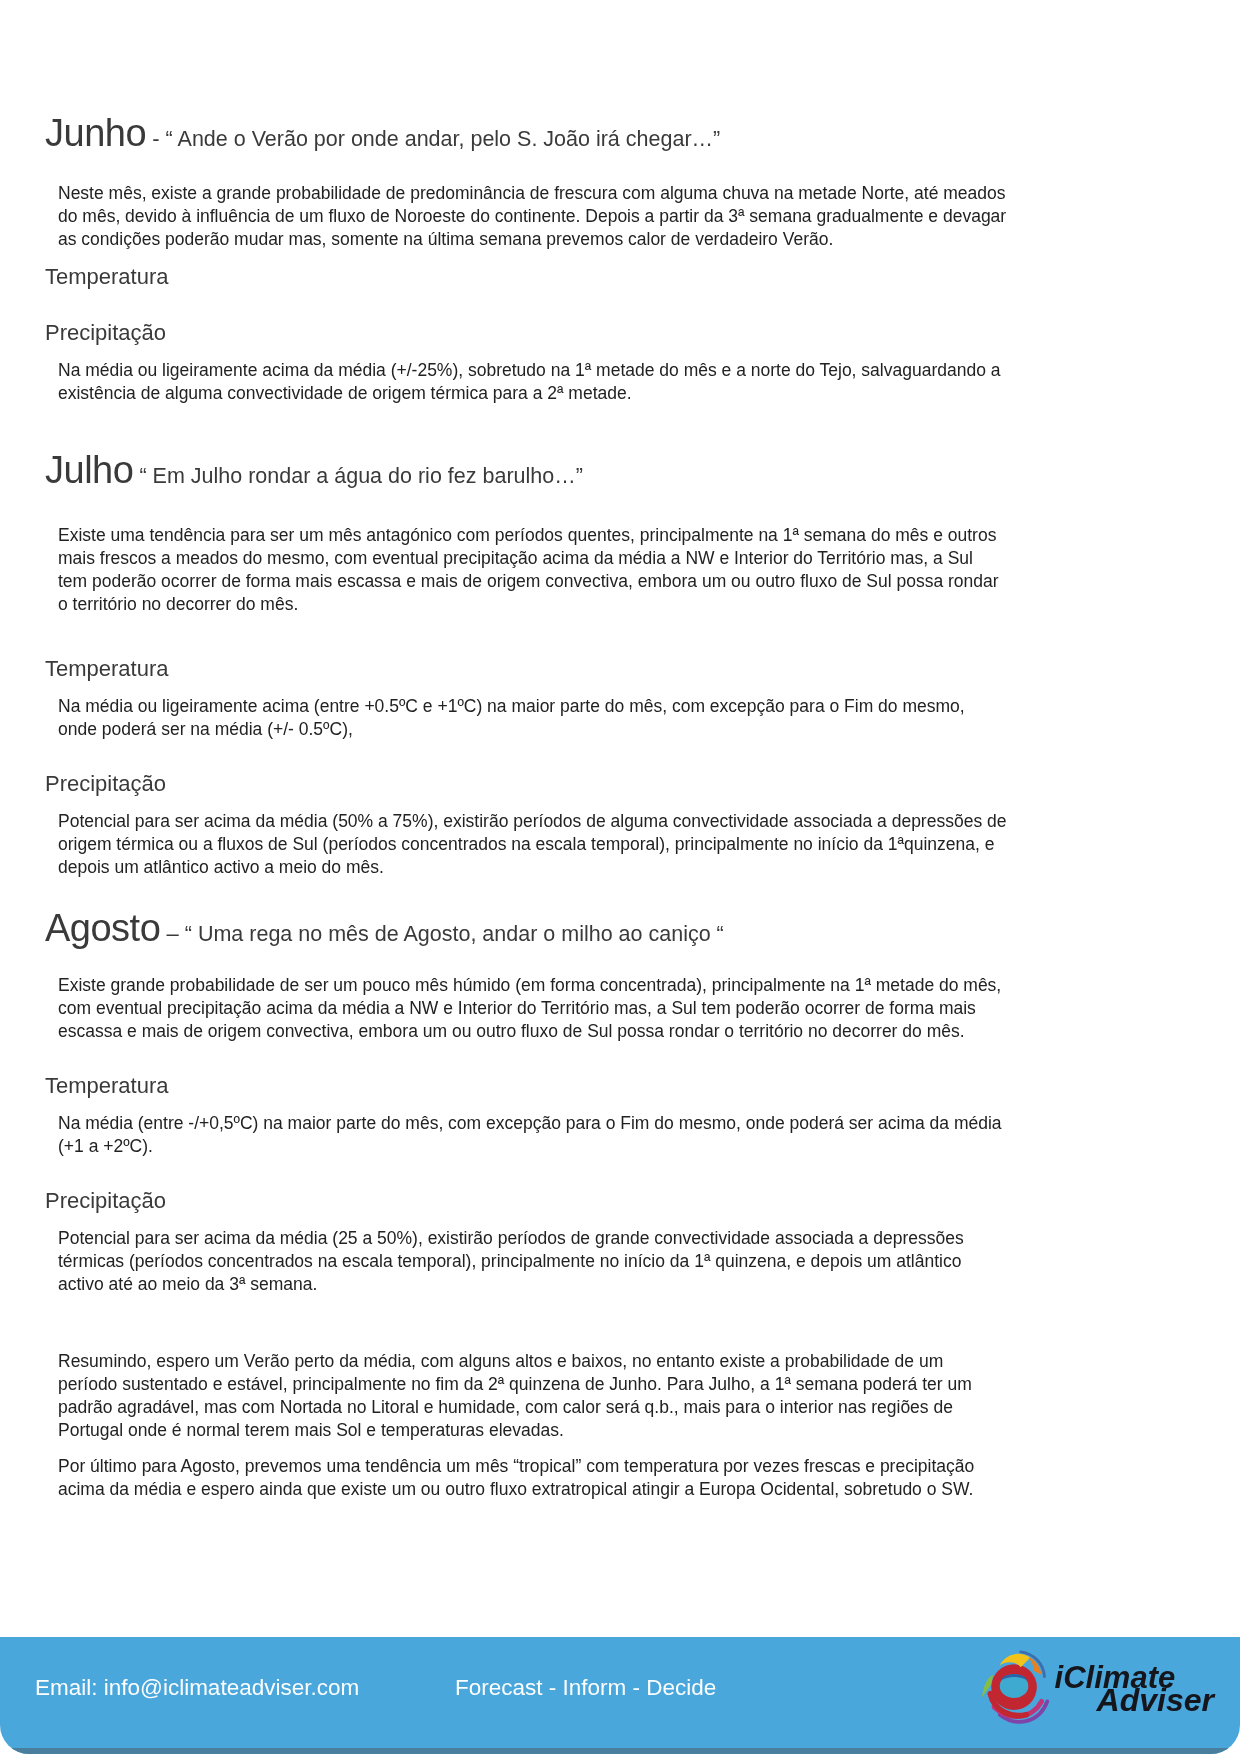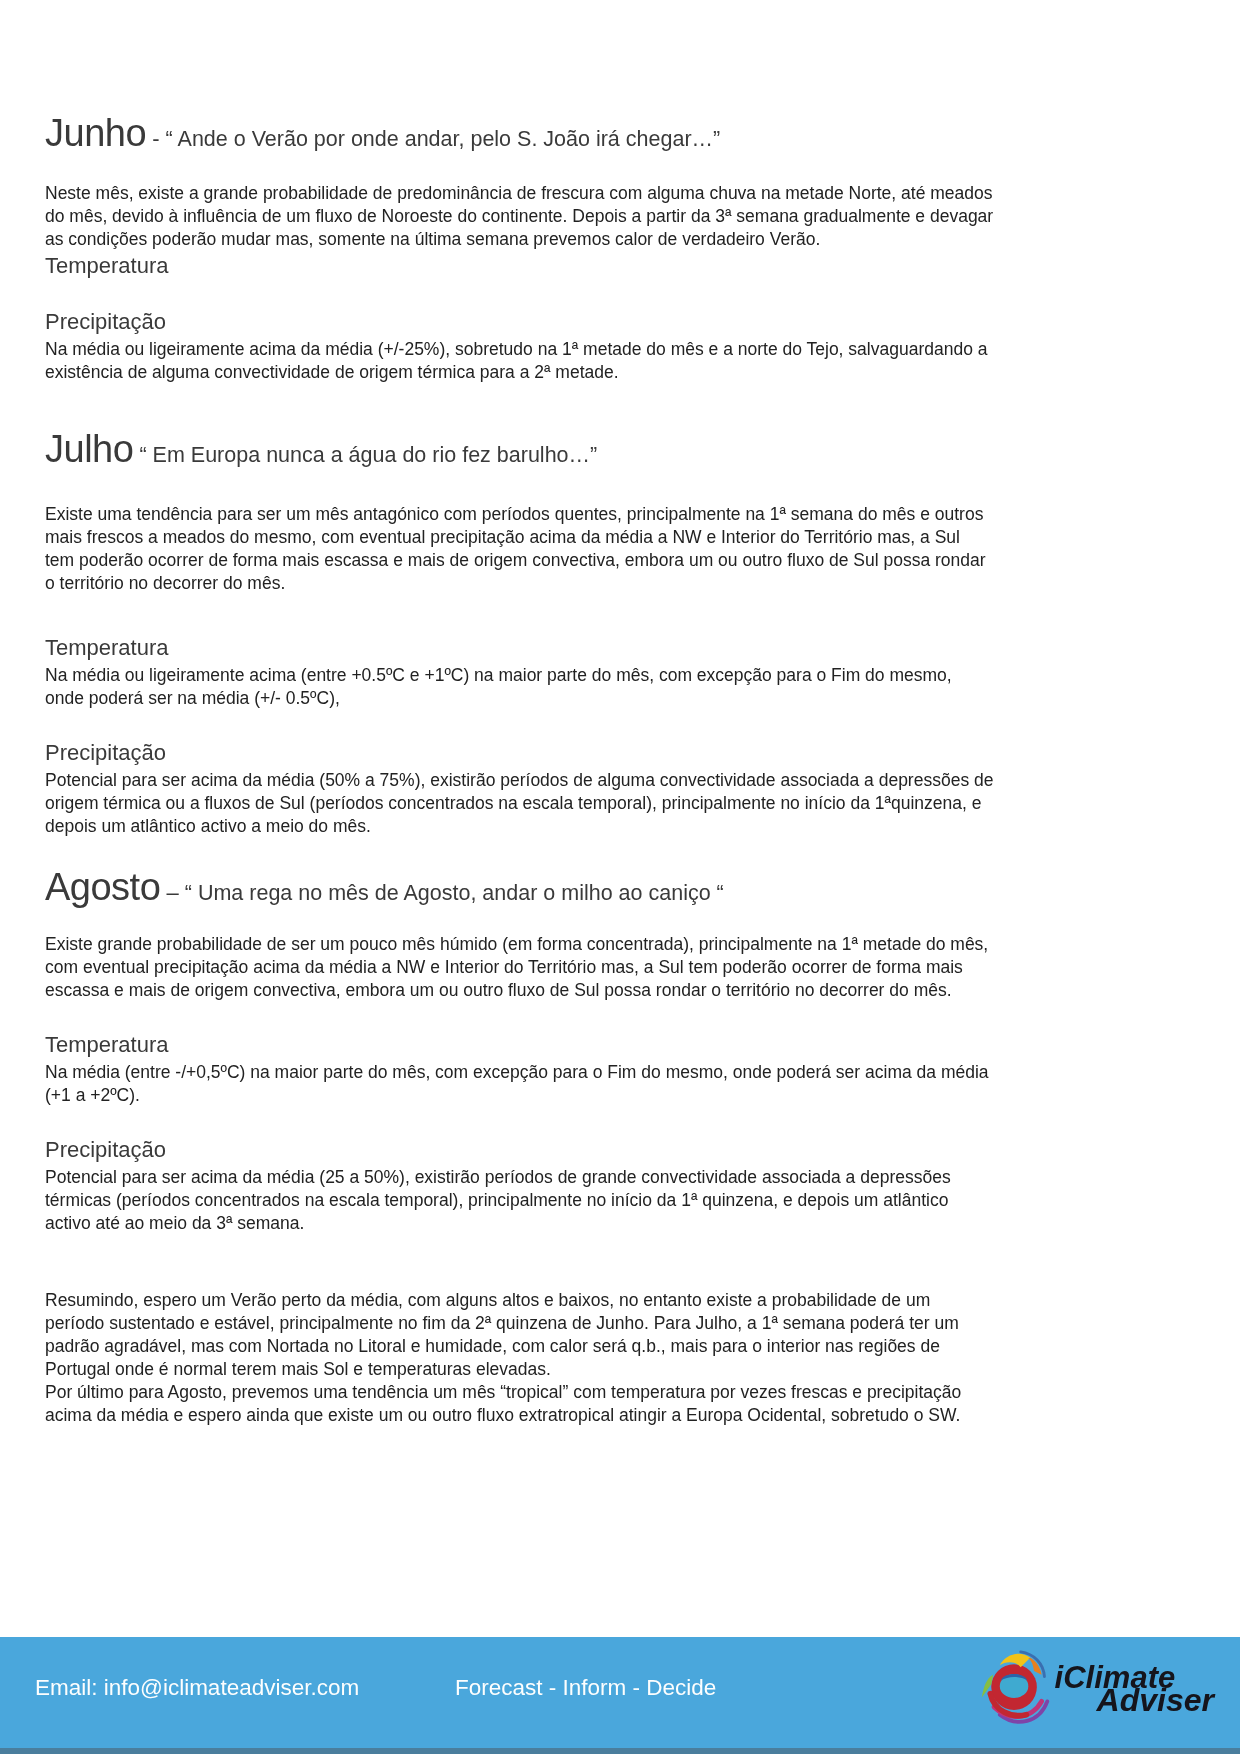--- a/index.html
+++ b/index.html
@@ -1,30 +1,30 @@
 <!DOCTYPE html>
 <html><head>
 <meta charset="utf-8">
 <style>
   html,body { margin:0; padding:0; background:#ffffff; }
   .page {
     position:relative; width:1240px; height:1754px; background:#ffffff;
-    overflow:hidden; font-family:"Liberation Sans","DejaVu Sans",sans-serif;
+    overflow:hidden; font-family:"Liberation Sans","DejaVu Sans",sans-serif;border-radius:29px;
   }
   .content { position:absolute; top:0; left:45px; width:1075px; padding-top:112px; }
 
   .month-header { margin:0 0 27px 0; }
   .month-header.julho { margin:44px 0 32px 0; }
   .month-header.agosto { margin:28px 0 24px 0; }
   .month-title { font-size:38px; color:#3a3a3a; letter-spacing:-0.5px; }
   .month-sep { font-size:22px; color:#3a3a3a; }
   .month-quote { font-size:21.5px; color:#3a3a3a; }
 
   .body-text {
-    margin:0; font-size:17.5px; line-height:23px; color:#222222;
+    margin:13px; font-size:17.5px; line-height:23px; color:#222222;
     white-space:pre-line;
   }
   .sub-heading {
     margin:30px 0 3px 0; font-size:22px; font-weight:400; color:#3a3a3a;
   }
   .sub-heading.tight { margin-top:2px; }
   .sub-heading.roomy { margin-top:40px; }
   .summary-first { margin-top:54px; }
 
   .footer-bar {
@@ -55,21 +55,21 @@
     </header>
     <p class="body-text">Neste mês, existe a grande probabilidade de predominância de frescura com alguma chuva na metade Norte, até meados
 do mês, devido à influência de um fluxo de Noroeste do continente. Depois a partir da 3ª semana gradualmente e devagar
 as condições poderão mudar mas, somente na última semana prevemos calor de verdadeiro Verão.</p>
     <h3 class="sub-heading tight">Temperatura</h3>
     <h3 class="sub-heading">Precipitação</h3>
     <p class="body-text">Na média ou ligeiramente acima da média (+/-25%), sobretudo na 1ª metade do mês e a norte do Tejo, salvaguardando a
 existência de alguma convectividade de origem térmica para a 2ª metade.</p>
 
     <header class="month-header julho">
-      <span class="month-title">Julho</span><span class="month-sep"> </span><span class="month-quote">“ Em Europa nunca a água do rio fez barulho…”</span>
+      <span class="month-title">Julho</span><span class="month-sep"> </span><span class="month-quote">“ Em Julho rondar a água do rio fez barulho…”</span>
     </header>
     <p class="body-text">Existe uma tendência para ser um mês antagónico com períodos quentes, principalmente na 1ª semana do mês e outros
 mais frescos a meados do mesmo, com eventual precipitação acima da média a NW e Interior do Território mas, a Sul
 tem poderão ocorrer de forma mais escassa e mais de origem convectiva, embora um ou outro fluxo de Sul possa rondar
 o território no decorrer do mês.</p>
     <h3 class="sub-heading roomy">Temperatura</h3>
     <p class="body-text">Na média ou ligeiramente acima (entre +0.5ºC e +1ºC) na maior parte do mês, com excepção para o Fim do mesmo,
 onde poderá ser na média (+/- 0.5ºC),</p>
     <h3 class="sub-heading">Precipitação</h3>
     <p class="body-text">Potencial para ser acima da média (50% a 75%), existirão períodos de alguma convectividade associada a depressões de

